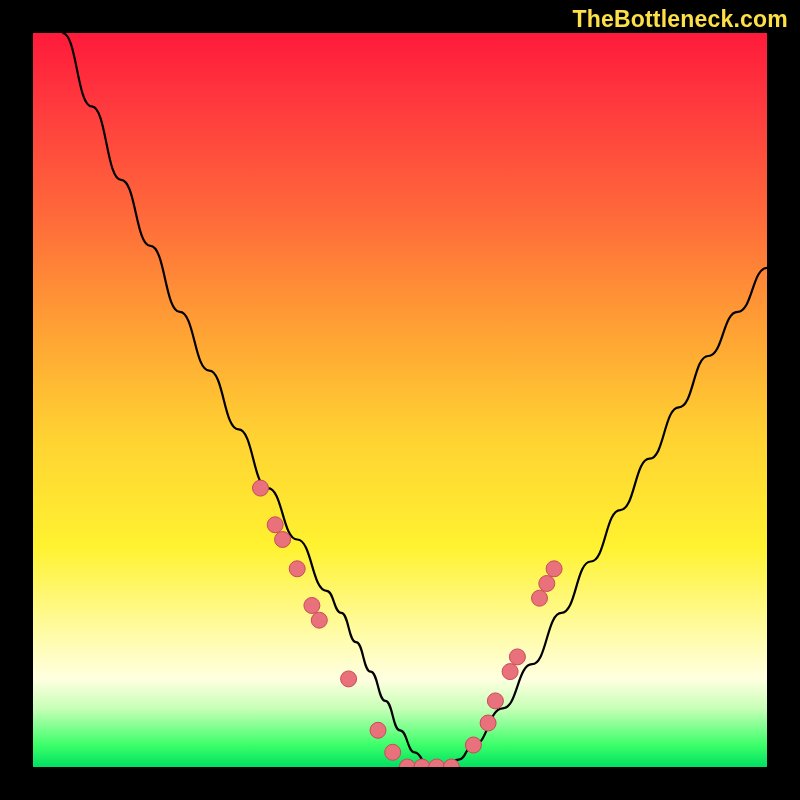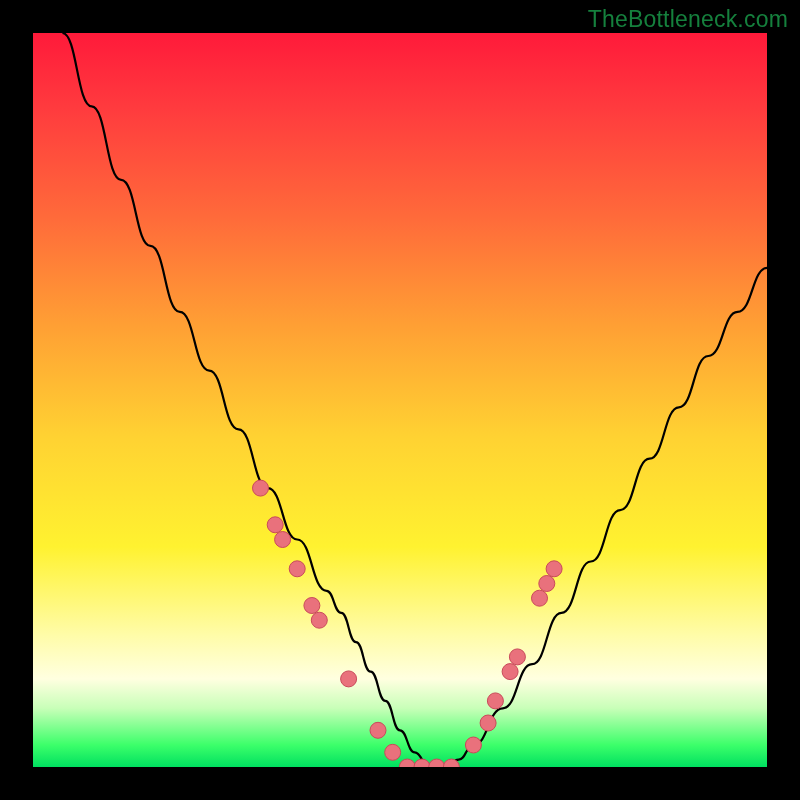--- a/index.html
+++ b/index.html
@@ -28,23 +28,23 @@
       #ffffe0 88%,
       #c8ffb8 92%,
       #3cff6a 97%,
       #00e060 100%
     );
   }
   .watermark {
     position: absolute;
     top: 6px;
     right: 12px;
-    color: #15803d;
+    color: #fde047;
     font-size: 23px;
-    font-weight: 400;
+    font-weight: 700;
     letter-spacing: 0.2px;
     text-align: center;
   }
   svg.overlay {
     position: absolute;
     left: 33px;
     top: 33px;
     width: 734px;
     height: 734px;
   }

